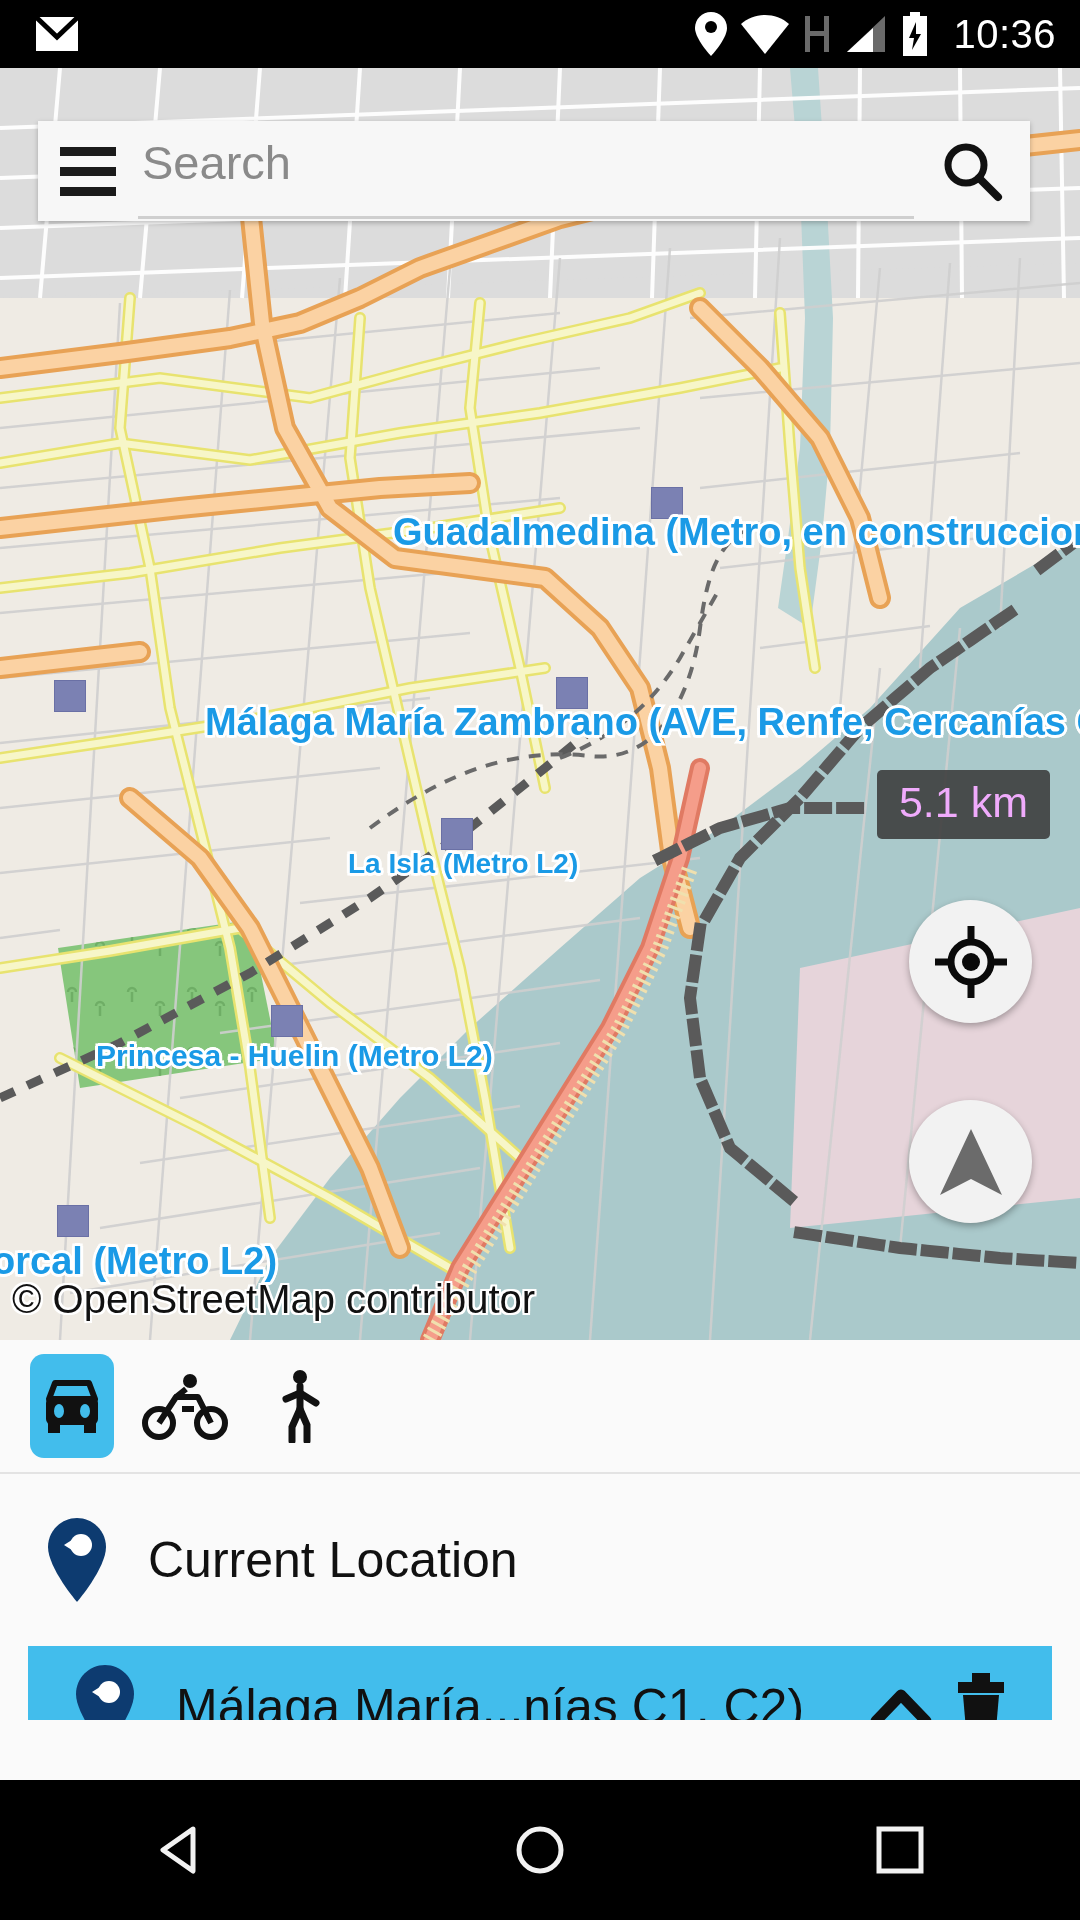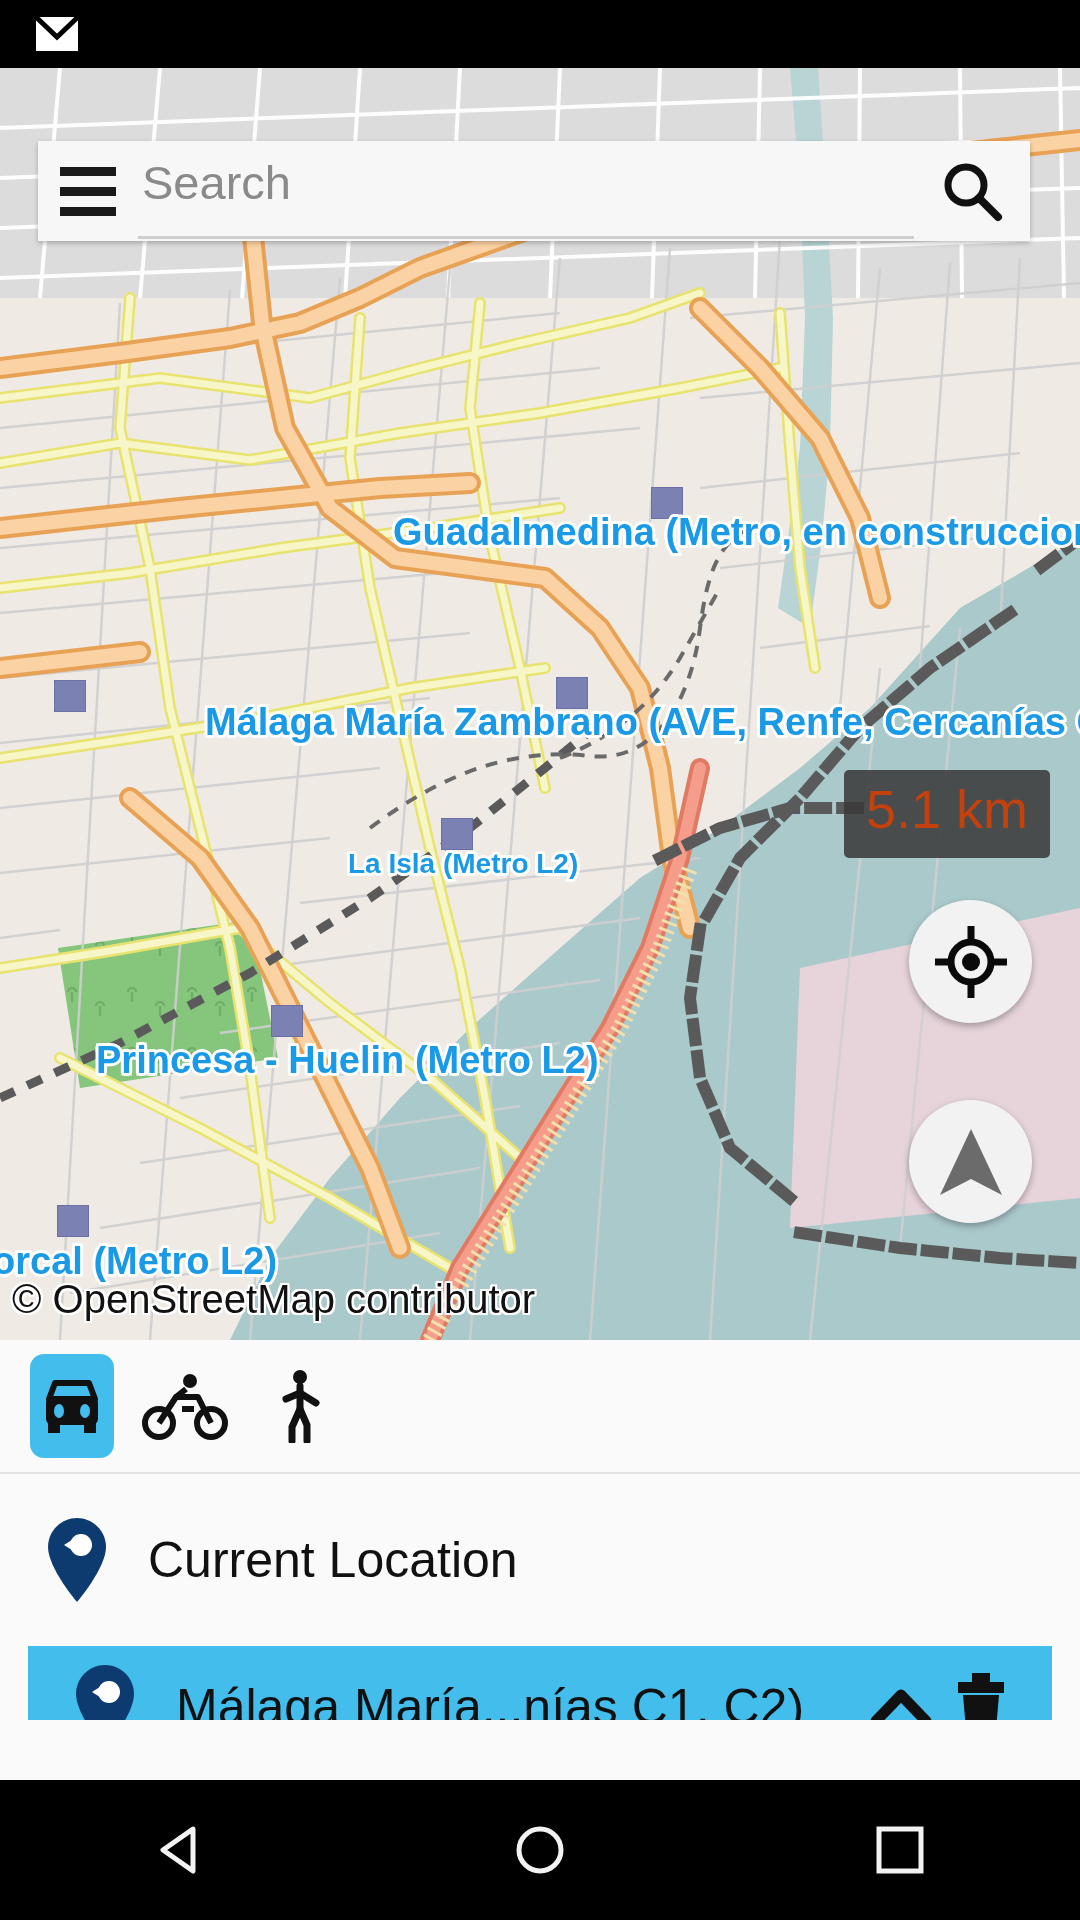--- a/index.html
+++ b/index.html
@@ -54,21 +54,21 @@
       2px 0 0 #fff, -2px 0 0 #fff, 0 2px 0 #fff, 0 -2px 0 #fff,
       2px 2px 0 #fff, -2px 2px 0 #fff, 2px -2px 0 #fff, -2px -2px 0 #fff;
     margin-top: 6px;
   }
 
   
   .searchbar {
     position: absolute; left: 38px; top: 121px; width: 992px; height: 100px;
     background: #f7f7f7;
     box-shadow: 0 2px 5px rgba(0,0,0,0.25);
-    display: flex; align-items: center; margin-top: 20px;
+    display: flex; align-items: center;
   }
   .hamburger {
     width: 100px; height: 100px;
     display: flex; flex-direction: column; justify-content: center;
     align-items: center; gap: 11px; cursor: pointer;
   }
   .hamburger span { display: block; width: 56px; height: 9px; background: #1a1a1a; }
   .search-field {
     flex: 1; height: 100px; position: relative;
     display: flex; align-items: center;
@@ -82,22 +82,22 @@
   }
   .search-input::placeholder { color: #8a8a8a; }
   .search-go {
     width: 116px; height: 100px; display: flex;
     align-items: center; justify-content: center; cursor: pointer;
   }
 
   
   .dist-badge {
     position: absolute; right: 30px; top: 770px;
-    background: rgba(58,58,58,0.88); color: #c2410c;
-    font-size: 54px; padding: 8px 22px 18px 22px;
+    background: rgba(58,58,58,0.88); color: #f0abfc;
+    font-size: 43px; padding: 8px 22px 12px 22px;
     border-radius: 5px; white-space: nowrap;
   }
   .round-btn {
     position: absolute; border-radius: 50%;
     background: #f2f2f2;
     box-shadow: 0 3px 7px rgba(0,0,0,0.30);
     display: flex; align-items: center; justify-content: center;
     cursor: pointer;
   }
   #locate-btn { right: 48px; top: 900px; width: 123px; height: 123px; }
@@ -150,20 +150,44 @@
 <body>
 
 <div id="app">
 
   <div class="statusbar">
     <div class="sb-left">
       <svg class="sb-ico" width="46" height="38" viewBox="0 0 46 38">
         <path d="M2 2 H44 V36 H2 Z" fill="#fff"></path>
         <path d="M2 2 L23 22 L44 2" fill="none" stroke="#000" stroke-width="5"></path>
       </svg>
+    </div>
+    <div class="sb-right">
+      <svg class="sb-ico" width="32" height="44" viewBox="0 0 32 44">
+        <path d="M16 0 C7 0 0 7 0 16 C0 27 16 44 16 44 C16 44 32 27 32 16 C32 7 25 0 16 0 Z" fill="#fff"></path>
+        <circle cx="16" cy="15" r="6" fill="#000"></circle>
+      </svg>
+      <svg class="sb-ico" width="48" height="40" viewBox="0 0 48 40">
+        <path d="M24 40 L0 10 C13 -2 35 -2 48 10 Z" fill="#fff"></path>
+      </svg>
+      <svg class="sb-ico" width="28" height="40" viewBox="0 0 28 40">
+        <rect x="2" y="2" width="5" height="36" fill="#6a6a6a"></rect>
+        <rect x="21" y="2" width="5" height="36" fill="#6a6a6a"></rect>
+        <rect x="2" y="17" width="24" height="5" fill="#6a6a6a"></rect>
+      </svg>
+      <svg class="sb-ico" width="42" height="40" viewBox="0 0 42 40">
+        <path d="M40 2 L40 38 L2 38 Z" fill="#6a6a6a"></path>
+        <path d="M28 14 L28 38 L2 38 Z" fill="#fff"></path>
+      </svg>
+      <svg class="sb-ico" width="28" height="44" viewBox="0 0 28 44">
+        <rect x="9" y="0" width="10" height="4" fill="#fff"></rect>
+        <rect x="2" y="4" width="24" height="40" fill="#fff"></rect>
+        <path d="M15 10 L8 26 H13 L11 38 L20 22 H15 Z" fill="#000"></path>
+      </svg>
+      <span class="sb-clock">10:36</span>
     </div>
   </div>
 
   <div class="map">
     <svg class="map-svg" width="1080" height="1272" viewBox="0 0 1080 1272">
       <defs>
         <pattern id="treepat" width="60" height="60" patternUnits="userSpaceOnUse">
           <path d="M12 34 v-10 M8 24 a4 4 0 0 1 8 0" stroke="#6fae66" stroke-width="2.5" fill="none"></path>
           <path d="M40 48 v-10 M36 38 a4 4 0 0 1 8 0" stroke="#6fae66" stroke-width="2.5" fill="none"></path>
         </pattern>
@@ -283,21 +307,21 @@
     <div class="poi-sq" style="left:651px; top:419px;"></div>
     <div class="poi-sq" style="left:556px; top:609px;"></div>
     <div class="poi-sq" style="left:441px; top:750px;"></div>
     <div class="poi-sq" style="left:54px;  top:612px;"></div>
     <div class="poi-sq" style="left:271px; top:937px;"></div>
     <div class="poi-sq" style="left:57px;  top:1137px;"></div>
 
     <div class="poi-label" style="left:393px; top:443px; font-size:38px;">Guadalmedina (Metro, en construccion)</div>
     <div class="poi-label" style="left:205px; top:633px; font-size:38px;">Málaga María Zambrano (AVE, Renfe, Cercanías C1, C2)</div>
     <div class="poi-label" style="left:348px; top:780px; font-size:28px;">La Isla (Metro L2)</div>
-    <div class="poi-label" style="left:96px; top:971px; font-size:38px;">Princesa - Huelin (Metro L2)</div>
+    <div class="poi-label" style="left:96px; top:971px; font-size:30px;">Princesa - Huelin (Metro L2)</div>
     <div class="poi-label" style="left:-8px; top:1172px; font-size:38px;">orcal (Metro L2)</div>
 
     <div class="attrib">© OpenStreetMap contributor</div>
   </div>
 
   <div class="searchbar">
     <div class="hamburger">
       <span></span>
         <span></span>
         <span></span>

